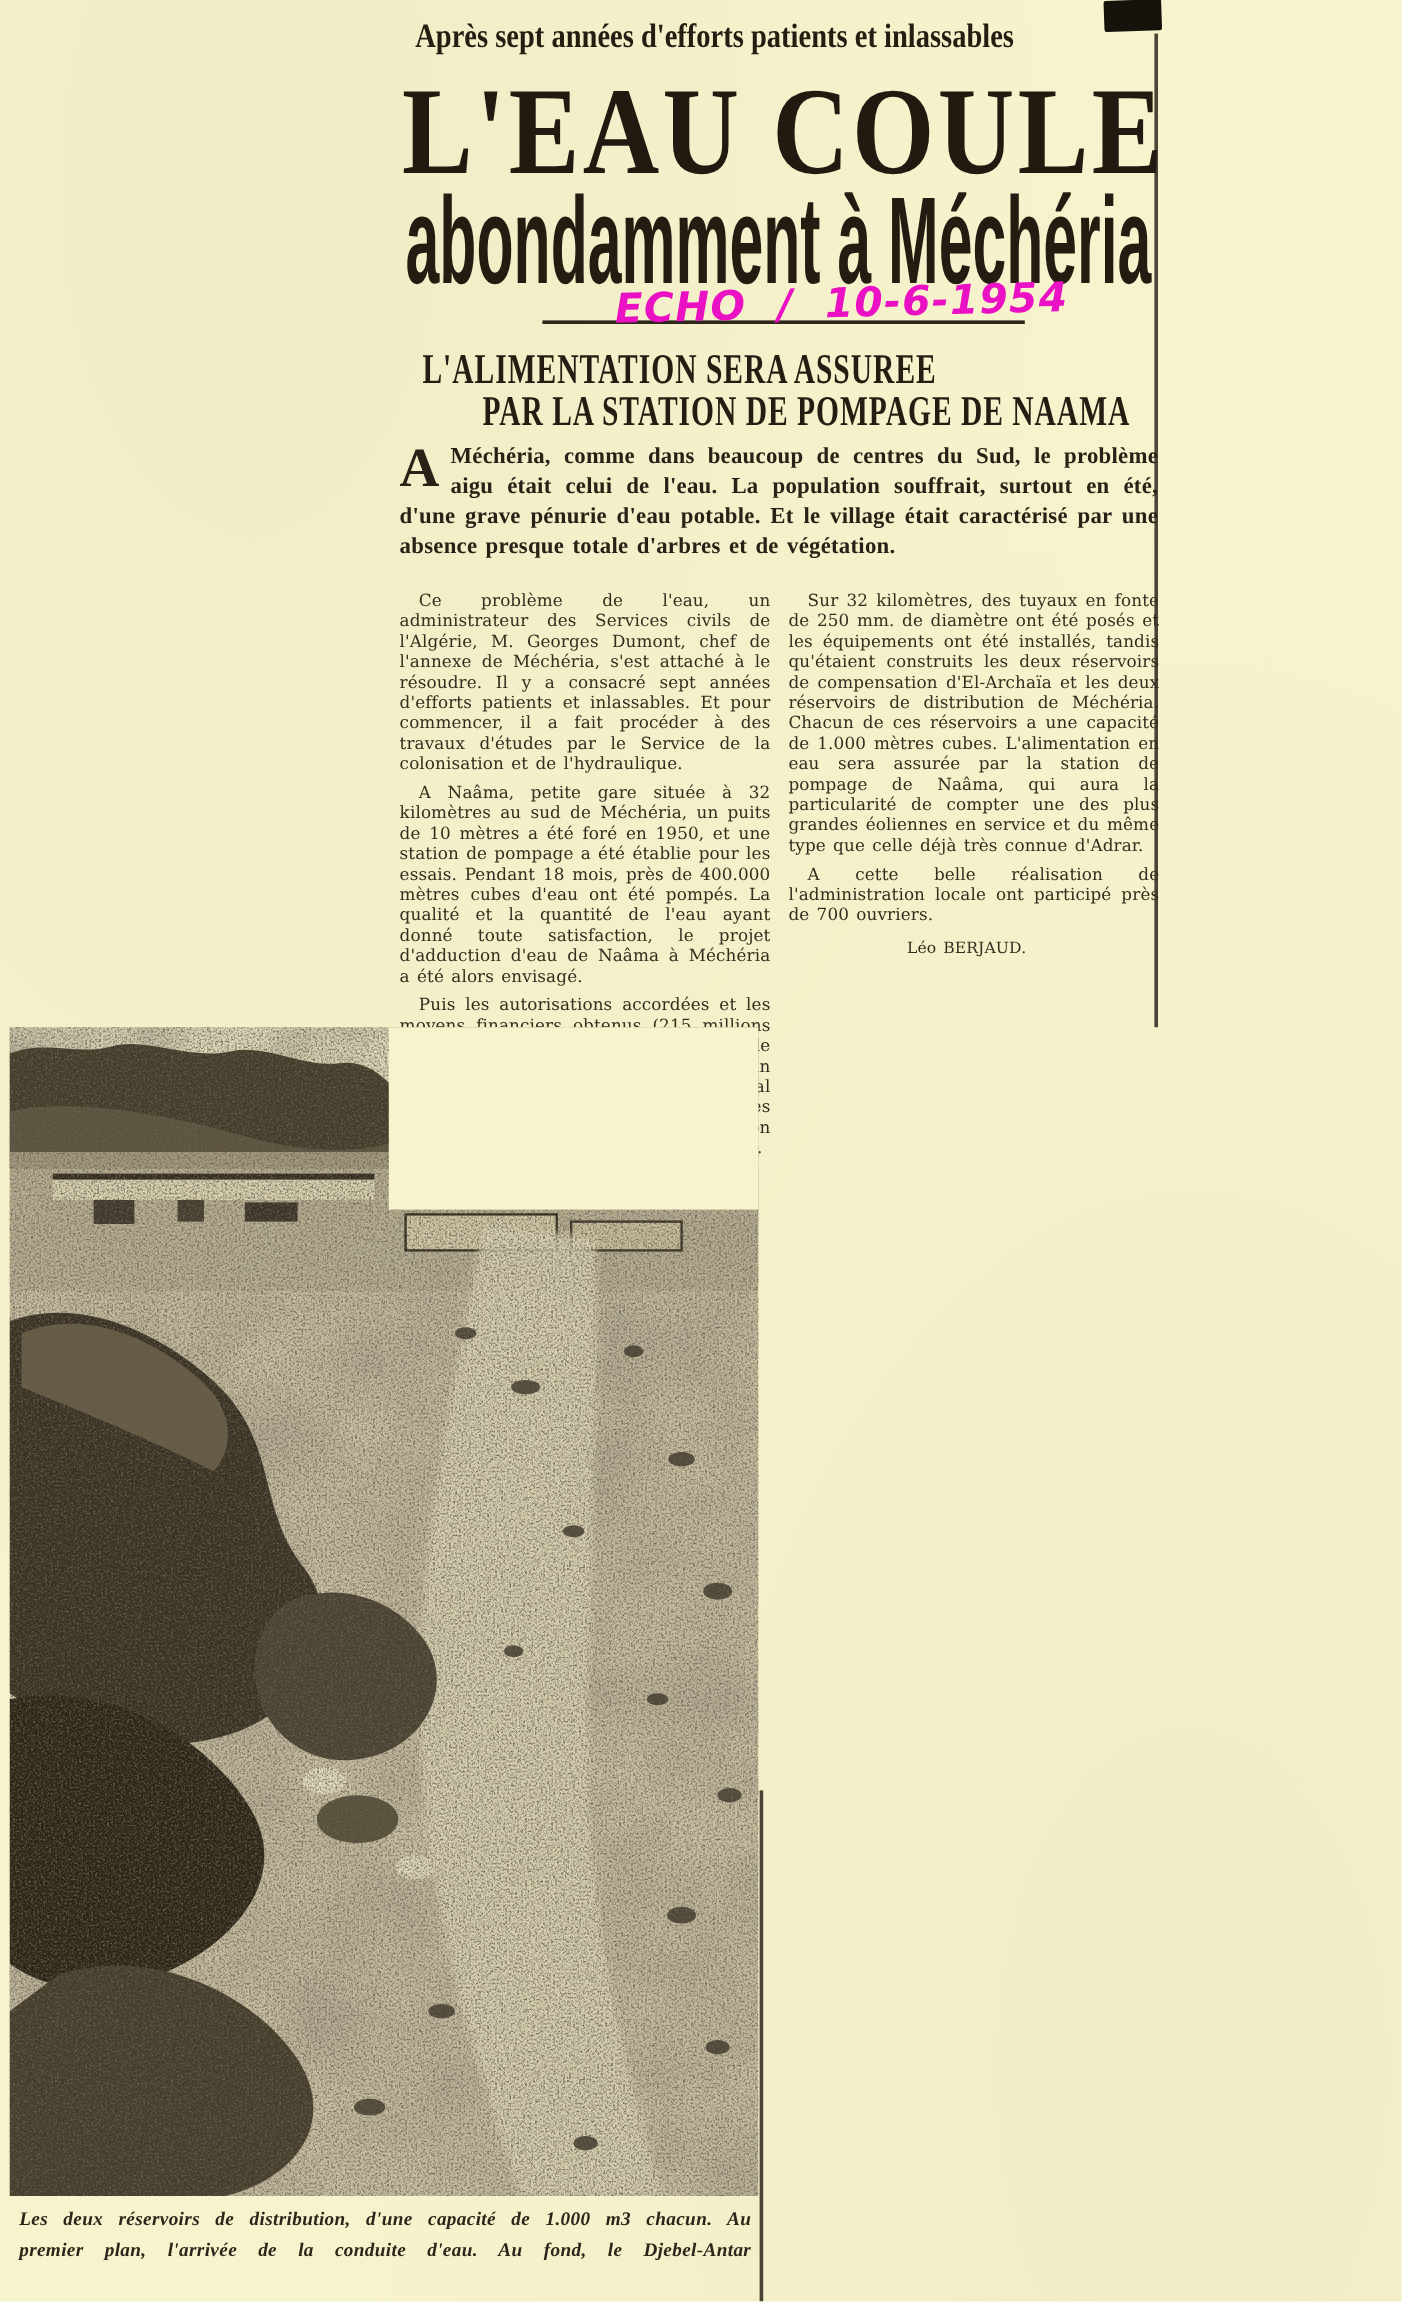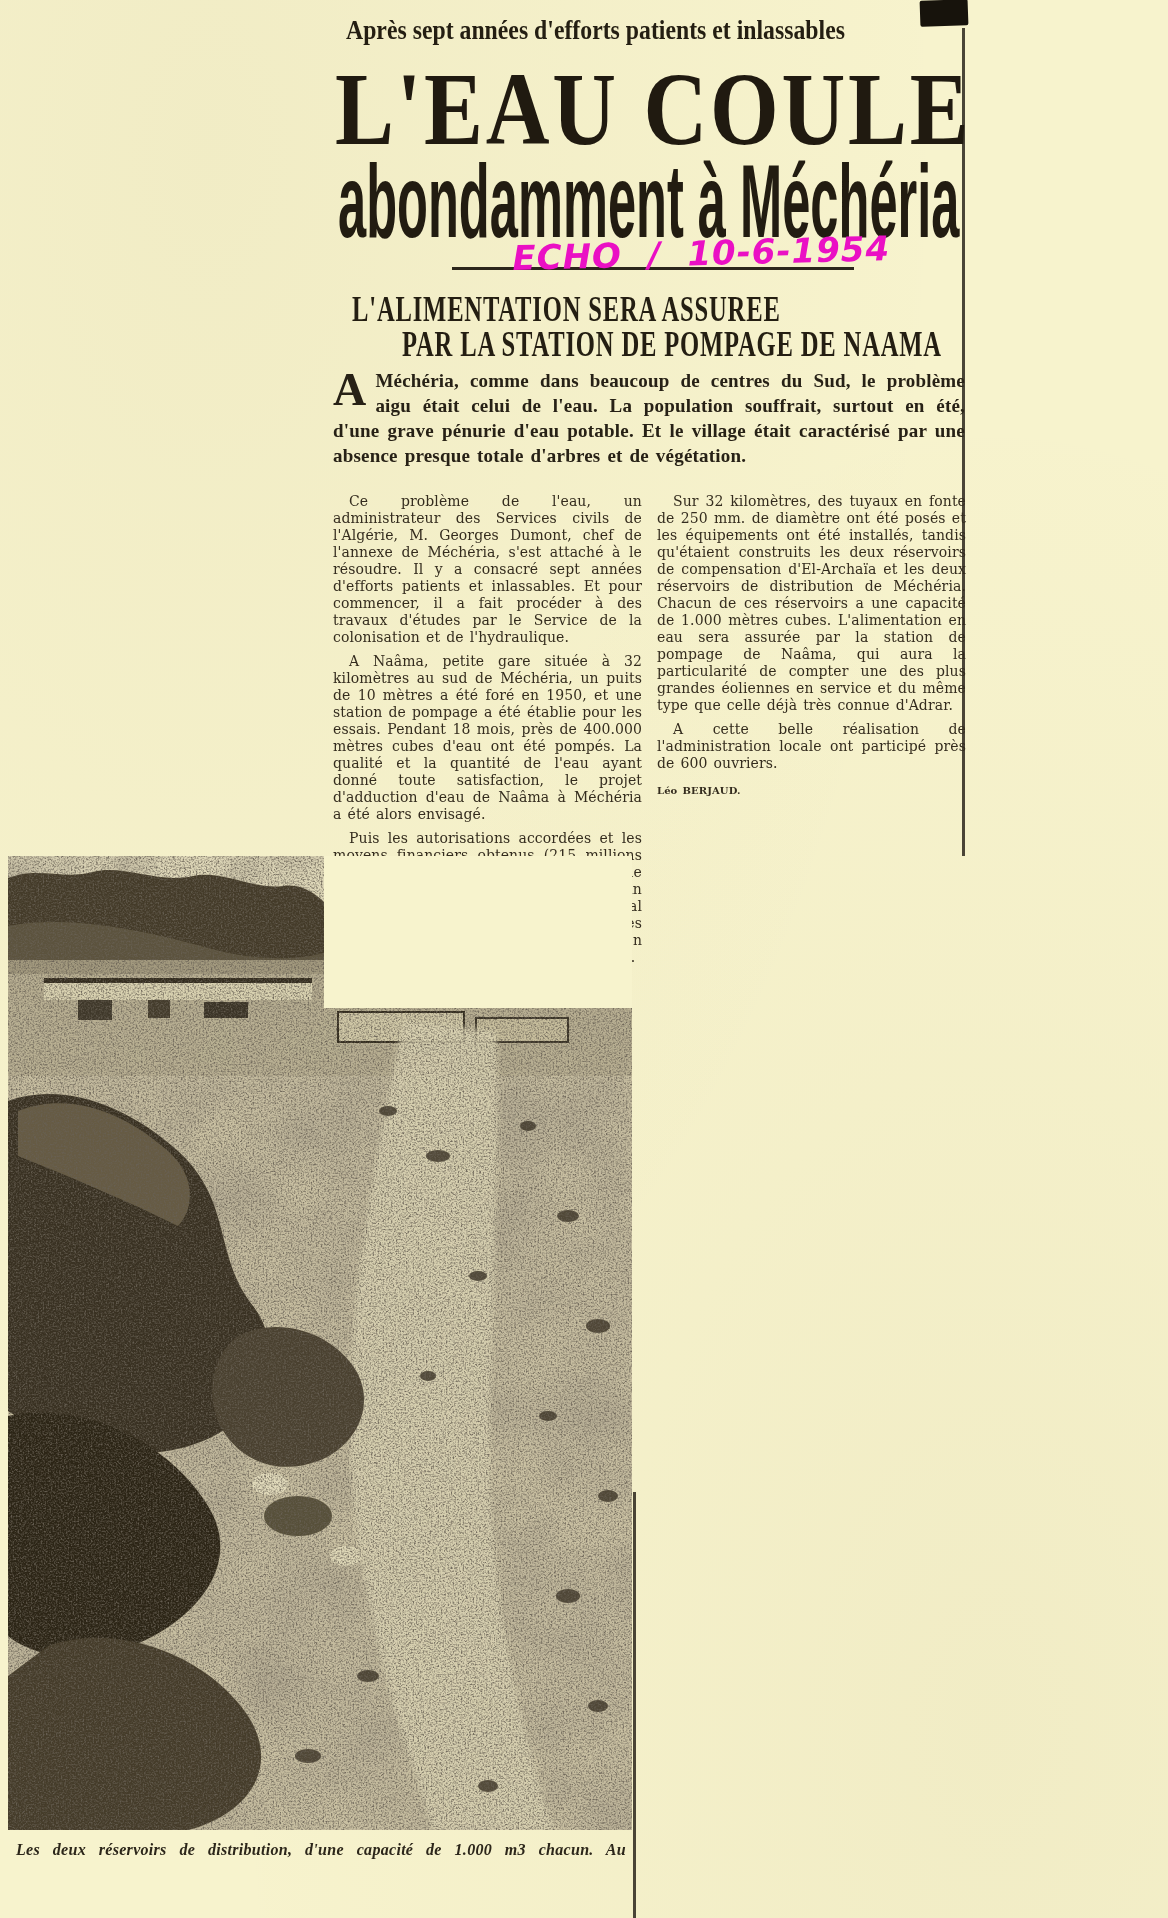--- a/index.html
+++ b/index.html
@@ -47,21 +47,21 @@
   .lead{left:333px;top:368px;width:632px;margin:0;
     font-family:"Liberation Serif",serif;font-weight:700;font-size:19px;line-height:25px;
     text-align:justify;color:#2721160;color:#272116;letter-spacing:.2px;word-spacing:2px;}
   .dropcap{float:left;font-size:46px;line-height:40px;font-weight:700;margin:2px 9px 0 0;}
   
   .columns{left:333px;top:481px;width:634px;display:flex;gap:15px;
     font-size:14px;line-height:17px;text-align:justify;color:#342c1e;
     letter-spacing:.1px;word-spacing:1.5px;margin-top:12px;}
   .col{flex:0 0 309px;width:309px;}
   .col p{margin:0 0 7px 0;text-indent:16px;}
-  .byline{text-align:left;font-weight:700;padding-right:12px;margin-top:10px;font-size:10px;}
+  .byline{text-align:center;font-weight:400;padding-right:12px;margin-top:10px;font-size:13px;}
   
   .photo{left:8px;top:856px;width:624px;height:974px;}
   .photo svg{display:block;}
   
   .caption{left:16px;top:1837px;width:610px;
     font-family:"Liberation Serif",serif;font-style:italic;font-weight:700;
     font-size:16px;line-height:26px;color:#2c261a;letter-spacing:.3px;}
   .cap-line{text-align:justify;text-align-last:justify;}
 </style>
 </head>
@@ -88,21 +88,21 @@
   <p class="abs lead"><span class="dropcap">A</span><span>Méchéria, comme dans beaucoup de centres du Sud, le problème aigu était celui de l'eau. La population souffrait, surtout en été, d'une grave pénurie d'eau potable. Et le village était caractérisé par une absence presque totale d'arbres et de végétation.</span></p>
 
   <div class="abs columns">
     <div class="col">
       <p>Ce problème de l'eau, un administrateur des Services civils de l'Algérie, M. Georges Dumont, chef de l'annexe de Méchéria, s'est attaché à le résoudre. Il y a consacré sept années d'efforts patients et inlassables. Et pour commencer, il a fait procéder à des travaux d'études par le Service de la colonisation et de l'hydraulique.</p>
       <p>A Naâma, petite gare située à 32 kilomètres au sud de Méchéria, un puits de 10 mètres a été foré en 1950, et une station de pompage a été établie pour les essais. Pendant 18 mois, près de 400.000 mètres cubes d'eau ont été pompés. La qualité et la quantité de l'eau ayant donné toute satisfaction, le projet d'adduction d'eau de Naâma à Méchéria a été alors envisagé.</p>
       <p>Puis les autorisations accordées et les moyens financiers obtenus (215 millions de francs), les travaux de construction de la conduite d'eau ont commencé le 2 juin 1953, en présence de M. le général Quénard, et sous la direction des ingénieurs du Service de la colonisation et de l'hydraulique MM. Pagès et Figéni.</p>
     </div>
     <div class="col">
       <p>Sur 32 kilomètres, des tuyaux en fonte de 250 mm. de diamètre ont été posés et les équipements ont été installés, tandis qu'étaient construits les deux réservoirs de compensation d'El-Archaïa et les deux réservoirs de distribution de Méchéria. Chacun de ces réservoirs a une capacité de 1.000 mètres cubes. L'alimentation en eau sera assurée par la station de pompage de Naâma, qui aura la particularité de compter une des plus grandes éoliennes en service et du même type que celle déjà très connue d'Adrar.</p>
-      <p>A cette belle réalisation de l'administration locale ont participé près de 600 ouvriers.</p>
+      <p>A cette belle réalisation de l'administration locale ont participé près de 700 ouvriers.</p>
       <div class="byline">Léo BERJAUD.</div>
     </div>
   </div>
 
   <div class="abs photo">
     <svg viewBox="0 0 624 974" width="624" height="974" preserveAspectRatio="none">
       <defs>
         <filter id="grain">
             <feTurbulence type="fractalNoise" baseFrequency="0.6" numOctaves="2" seed="11"></feTurbulence>
             <feColorMatrix type="matrix" values="0 0 0 0 0.14  0 0 0 0 0.12  0 0 0 0 0.09  1.4 1.4 1.4 0 -1.9"></feColorMatrix>
@@ -159,15 +159,16 @@
         <ellipse cx="300" cy="900" rx="13" ry="7"></ellipse>
           <ellipse cx="480" cy="930" rx="10" ry="6"></ellipse>
       </g>
       <rect width="624" height="974" filter="url(#grain)" opacity="0.9"></rect>
       <rect x="316" y="0" width="308" height="152" fill="#f7f3cd"></rect>
     </svg>
   </div>
 
   <div class="abs caption">
     <div class="cap-line">Les deux réservoirs de distribution, d'une capacité de 1.000 m3 chacun. Au</div>
+    <div class="cap-line">premier plan, l'arrivée de la conduite d'eau. Au fond, le Djebel-Antar</div>
   </div>
 
 </div>
 
 </body></html>

